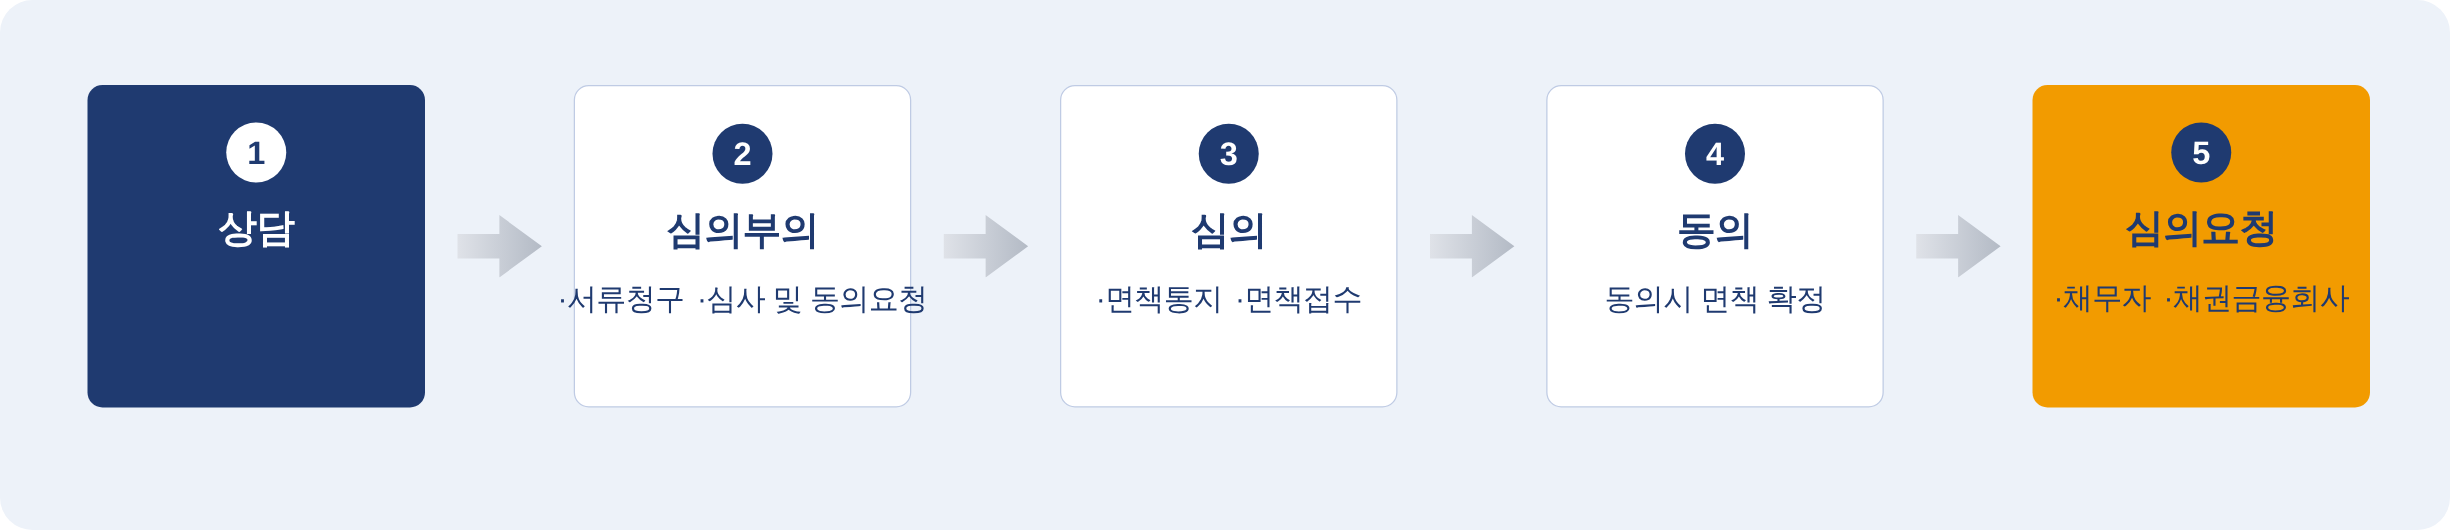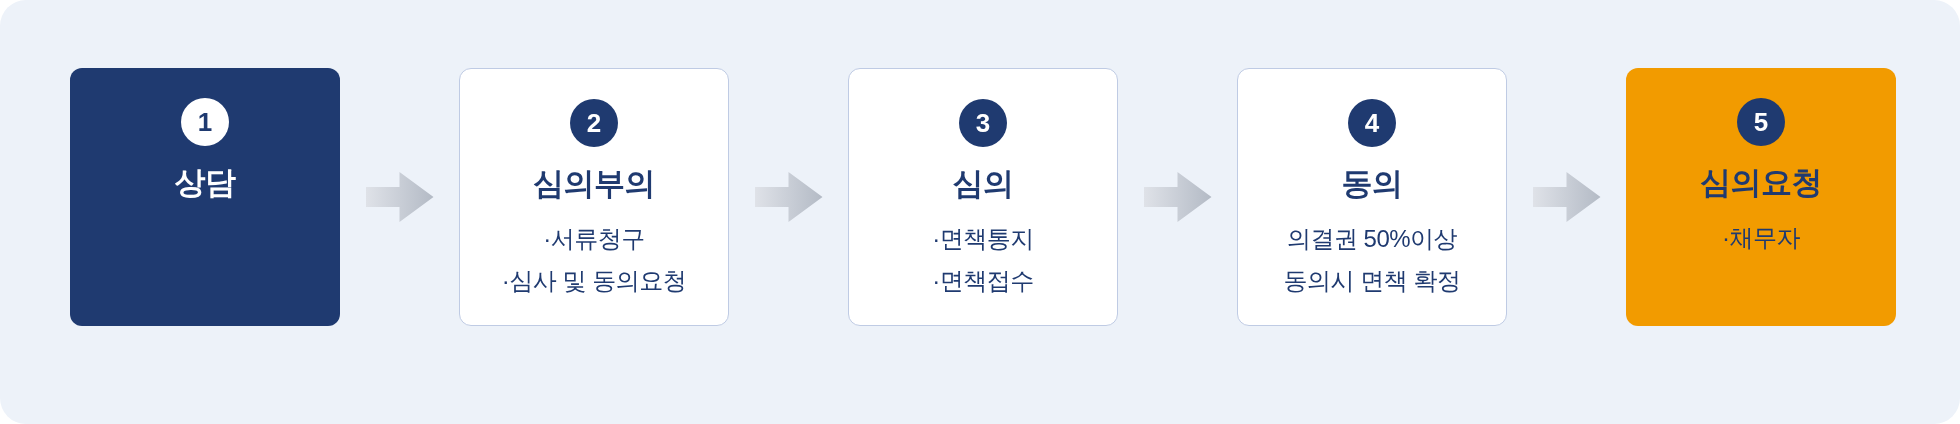--- a/index.html
+++ b/index.html
@@ -69,21 +69,21 @@
     font-size:31px;
     font-weight:bold;
     color:var(--navy);
     letter-spacing:-0.5px;
   }
   .card.navy .title{ color:var(--text_on_dark);font-family:Liberation Serif, serif; }
   .card.orange .title{ color:var(--navy); }
   .items{
     margin-top:18px;
     display:flex;
-    flex-direction:column;
+    flex-direction:row;
     align-items:center;
     gap:10px;
   }
   .item{
     font-size:24px;
     color:var(--navy);
     letter-spacing:-0.5px;
     white-space:nowrap;
   }
   .gap{
@@ -147,33 +147,33 @@
     <div class="gap">
       <div class="arrow"></div>
     </div>
 
     <div class="card outline">
       <div class="badge">
         <span>4</span>
       </div>
       <div class="title">동의</div>
       <div class="items">
-        <div class="item">의결권 50%이상</div>
         <div class="item">동의시 면책 확정</div>
       </div>
     </div>
 
     <div class="gap">
       <div class="arrow"></div>
     </div>
 
     <div class="card orange">
       <div class="badge">
         <span>5</span>
       </div>
       <div class="title">심의요청</div>
       <div class="items">
         <div class="item">·채무자</div>
+        <div class="item">·채권금융회사</div>
       </div>
     </div>
 
   </div>
 </div>
 
 </body></html>

